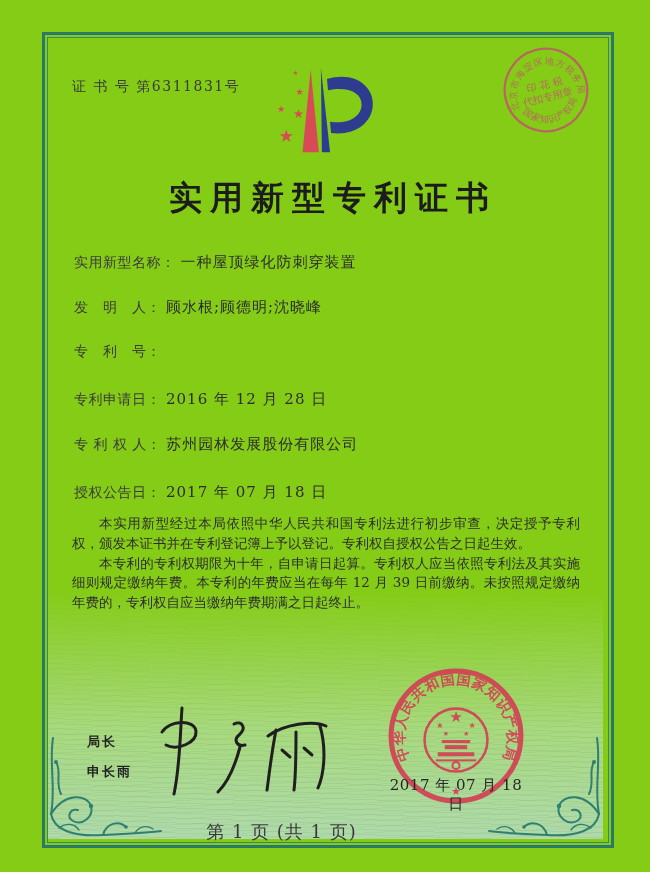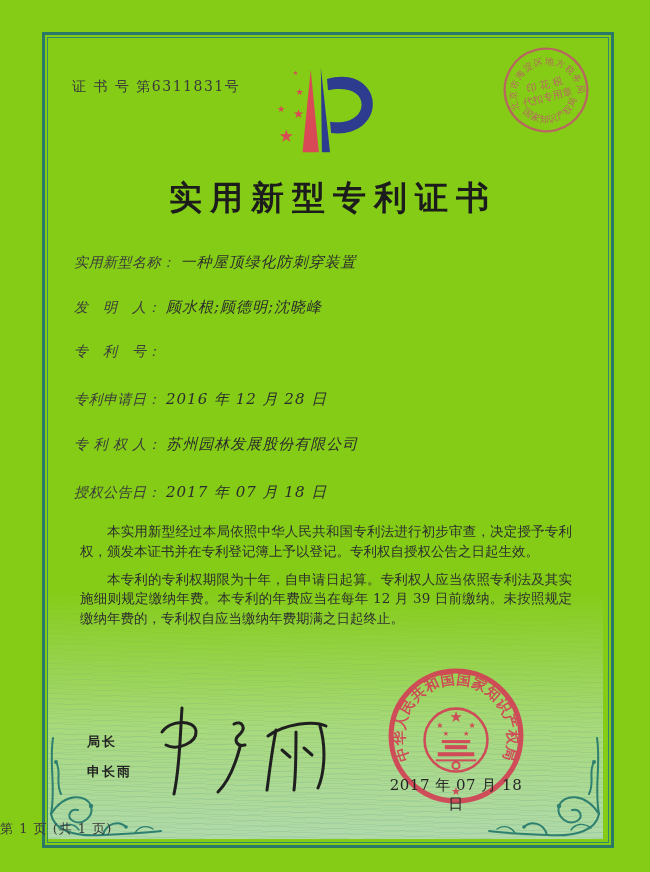--- a/index.html
+++ b/index.html
@@ -11,34 +11,34 @@
     background:linear-gradient(to bottom, rgba(206,232,213,0) 0%, rgba(198,228,207,0.55) 55%, rgba(184,220,196,0.85) 100%);}
   .guilloche .lines{position:absolute;inset:0;
     background:repeating-linear-gradient(2deg, rgba(58,138,116,0.10) 0 1px, transparent 1px 5px),
                repeating-linear-gradient(-3deg, rgba(58,138,116,0.07) 0 1px, transparent 1px 6px);
     -webkit-mask-image:linear-gradient(to bottom, transparent 0%, #000 65%);
     mask-image:linear-gradient(to bottom, transparent 0%, #000 65%);}
   .cert-no{position:absolute;left:72px;top:78px;font-family:"DejaVu Serif",serif;font-size:14px;letter-spacing:1.5px;color:#3a3a3a;}
   .logo{position:absolute;left:272px;top:58px;width:112px;height:98px;}
   .title{position:absolute;left:0;top:176px;width:650px;text-align:center;font-family:"DejaVu Serif",serif;
     font-size:33px;font-weight:600;letter-spacing:8px;color:#1c1c1c;padding-left:8px;}
-  .row{position:absolute;left:74px;display:flex;align-items:baseline;color:#303030;white-space:nowrap;font-style:italic;}
+  .row{position:absolute;left:74px;display:flex;align-items:baseline;color:#303030;white-space:nowrap;}
   .row .lbl{font-family:"DejaVu Serif",serif;font-size:14px;letter-spacing:0.5px;color:#3b3b3b;}
   .row .val{font-family:"DejaVu Serif",serif;font-size:15px;letter-spacing:1px;margin-left:5px;color:#2c2c2c;}
   .paras{position:absolute;left:72px;top:514px;width:508px;font-family:"DejaVu Serif",serif;
     font-size:13.5px;line-height:19.8px;color:#2e2e2e;text-align:justify;}
-  .paras p{margin:8px;text-indent:2em;}
+  .paras p{margin:0;text-indent:2em;}
   .signer{position:absolute;left:87px;top:727px;color:#222;font-size:13px;letter-spacing:2px;line-height:30px;font-weight:bold;}
   .sig-svg{position:absolute;left:148px;top:698px;}
   .seal{position:absolute;left:385px;top:665px;width:142px;height:142px;opacity:0.93;}
   .seal-date{position:absolute;left:385px;top:776px;width:142px;text-align:center;font-family:"DejaVu Serif",serif;
     font-size:15px;letter-spacing:0.5px;color:#262626;}
   .tax-stamp{position:absolute;left:501px;top:45px;width:90px;height:90px;transform:rotate(-14deg);opacity:0.88;}
-  .footer{position:absolute;left:0;top:820px;width:563px;text-align:left;font-family:"DejaVu Serif",serif;
-    font-size:13px;letter-spacing:1px;color:#3a3a3a;}
+  .footer{position:absolute;left:0;top:820px;width:563px;text-align:center;font-family:"DejaVu Serif",serif;
+    font-size:18px;letter-spacing:1px;color:#3a3a3a;}
   .flourish{position:absolute;width:122px;height:104px;}
   .flourish.bl{left:45px;top:736px;}
   .flourish.br{left:483px;top:736px;transform:scaleX(-1);}
 </style>
 </head>
 <body>
 
 <div class="photo">
 
   <div class="guilloche">

